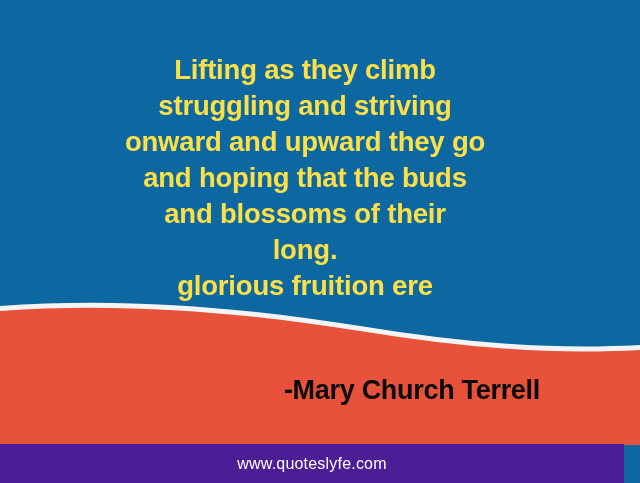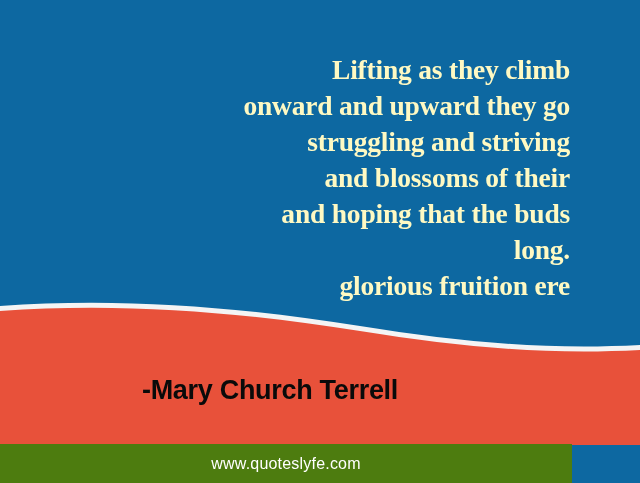--- a/index.html
+++ b/index.html
@@ -41,23 +41,23 @@
     display: block;
     width: 640px;
     height: 445px;
   }
 
   
   .footer-bar {
     position: absolute;
     left: 0;
     top: 444px;
-    width: 572px;
+    width: 624px;
     height: 39px;
-    background: #4d7c0f;
+    background: #4c1d95;
     z-index: 5;
     display: flex;
     align-items: center;
     justify-content: center;
   }
   .footer-url {
     color: #ffffff;
     font-size: 16px;
     letter-spacing: 0.2px;
     white-space: nowrap;
@@ -70,41 +70,41 @@
     font-weight: 400;
   }
 
   
   .quote-block {
     position: absolute;
     left: 40px;
     top: 52px;
     width: 530px;
     z-index: 3;
-    text-align: right;
-    color: #fef9c3;
-    font-family: Liberation Serif, serif;
+    text-align: center;
+    color: #fde047;
+    font-family: Liberation Sans, sans-serif;
     font-weight: bold;
     font-size: 27.5px;
     line-height: 36px;
     letter-spacing: -0.2px;
   }
   .quote-line {
     display: block;
     white-space: nowrap;
   }
 
   
   .author {
     position: absolute;
     left: 0;
     top: 375px;
     width: 540px;
     z-index: 4;
-    text-align: center;
+    text-align: right;
     color: #0a0a0a;
     font-family: "Liberation Sans", sans-serif;
     font-weight: bold;
     font-size: 27px;
     letter-spacing: -0.3px;
     box-sizing: border-box;
   }
 </style>
 </head>
 <body>
@@ -117,24 +117,24 @@
     <svg viewBox="0 0 640 445" preserveAspectRatio="none" xmlns="http://www.w3.org/2000/svg">
 
       <path d="M0,306 C120,297 240,307 360,326 C460,342 545,350 640,345 L640,445 L0,445 Z" fill="#F4F4F4"></path>
 
       <path d="M0,311 C120,302 240,312 360,331 C460,347 545,355 640,350 L640,445 L0,445 Z" fill="#E8513A"></path>
     </svg>
   </div>
 
   <div class="quote-block">
     <span class="quote-line">Lifting as they climb</span>
+    <span class="quote-line">struggling and striving</span>
     <span class="quote-line">onward and upward they go</span>
-    <span class="quote-line">struggling and striving</span>
+    <span class="quote-line">and hoping that the buds</span>
     <span class="quote-line">and blossoms of their</span>
-    <span class="quote-line">and hoping that the buds</span>
     <span class="quote-line">long.</span>
     <span class="quote-line">glorious fruition ere</span>
   </div>
 
   <div class="author">-Mary Church Terrell</div>
 
   <div class="footer-bar">
     <span class="footer-url"><span class="url-prefix">www.</span><span class="url-domain">quoteslyfe.com</span></span>
   </div>
 

